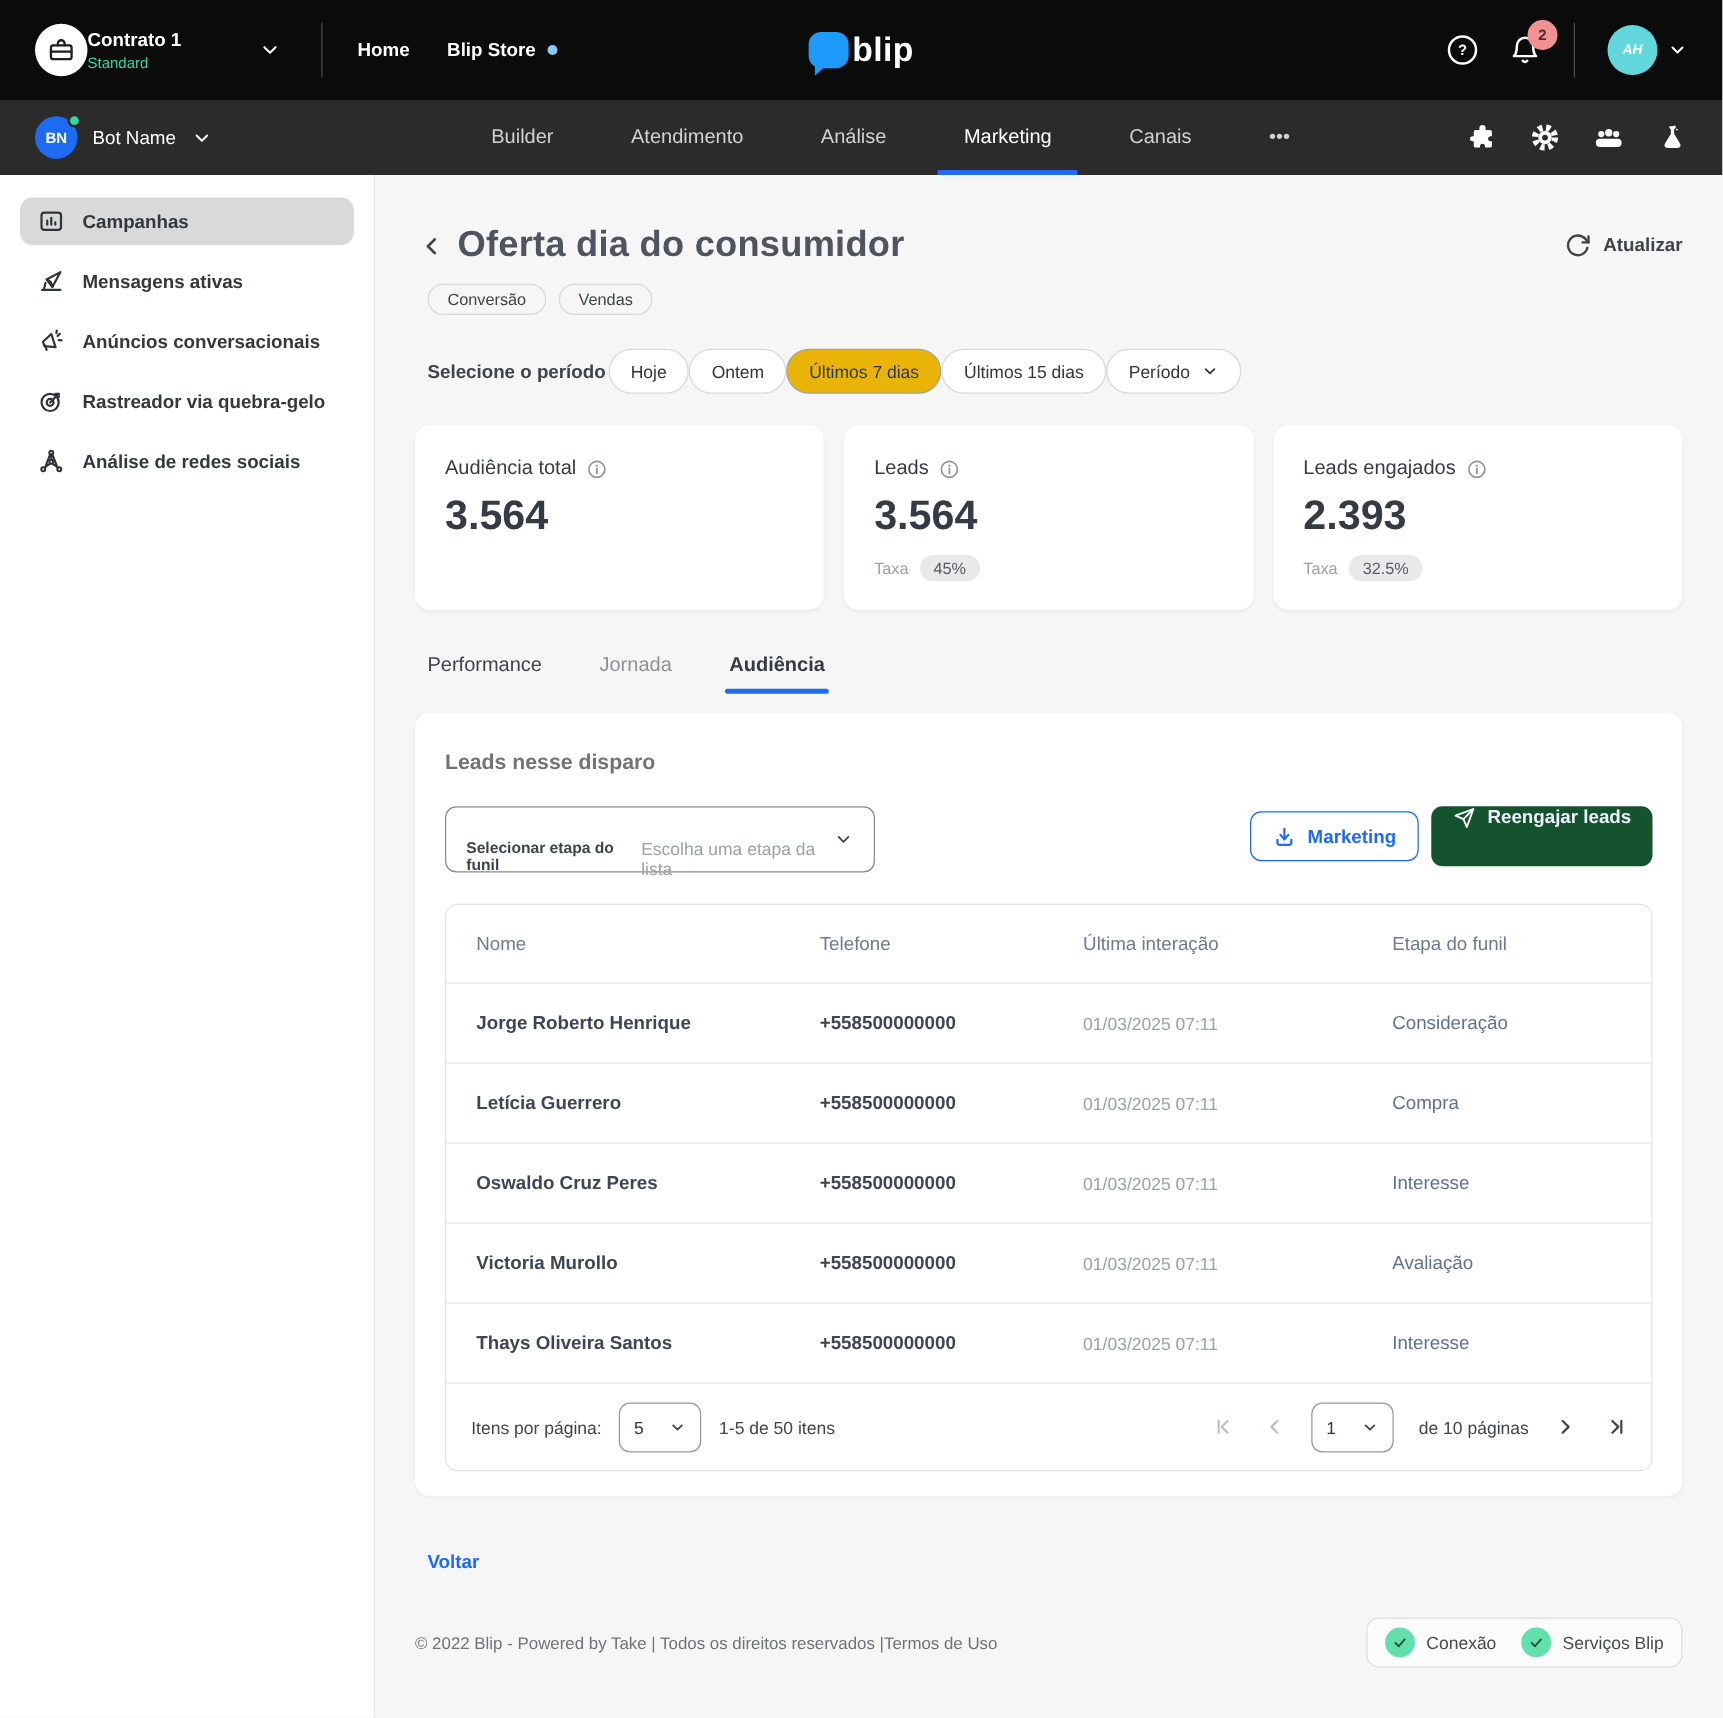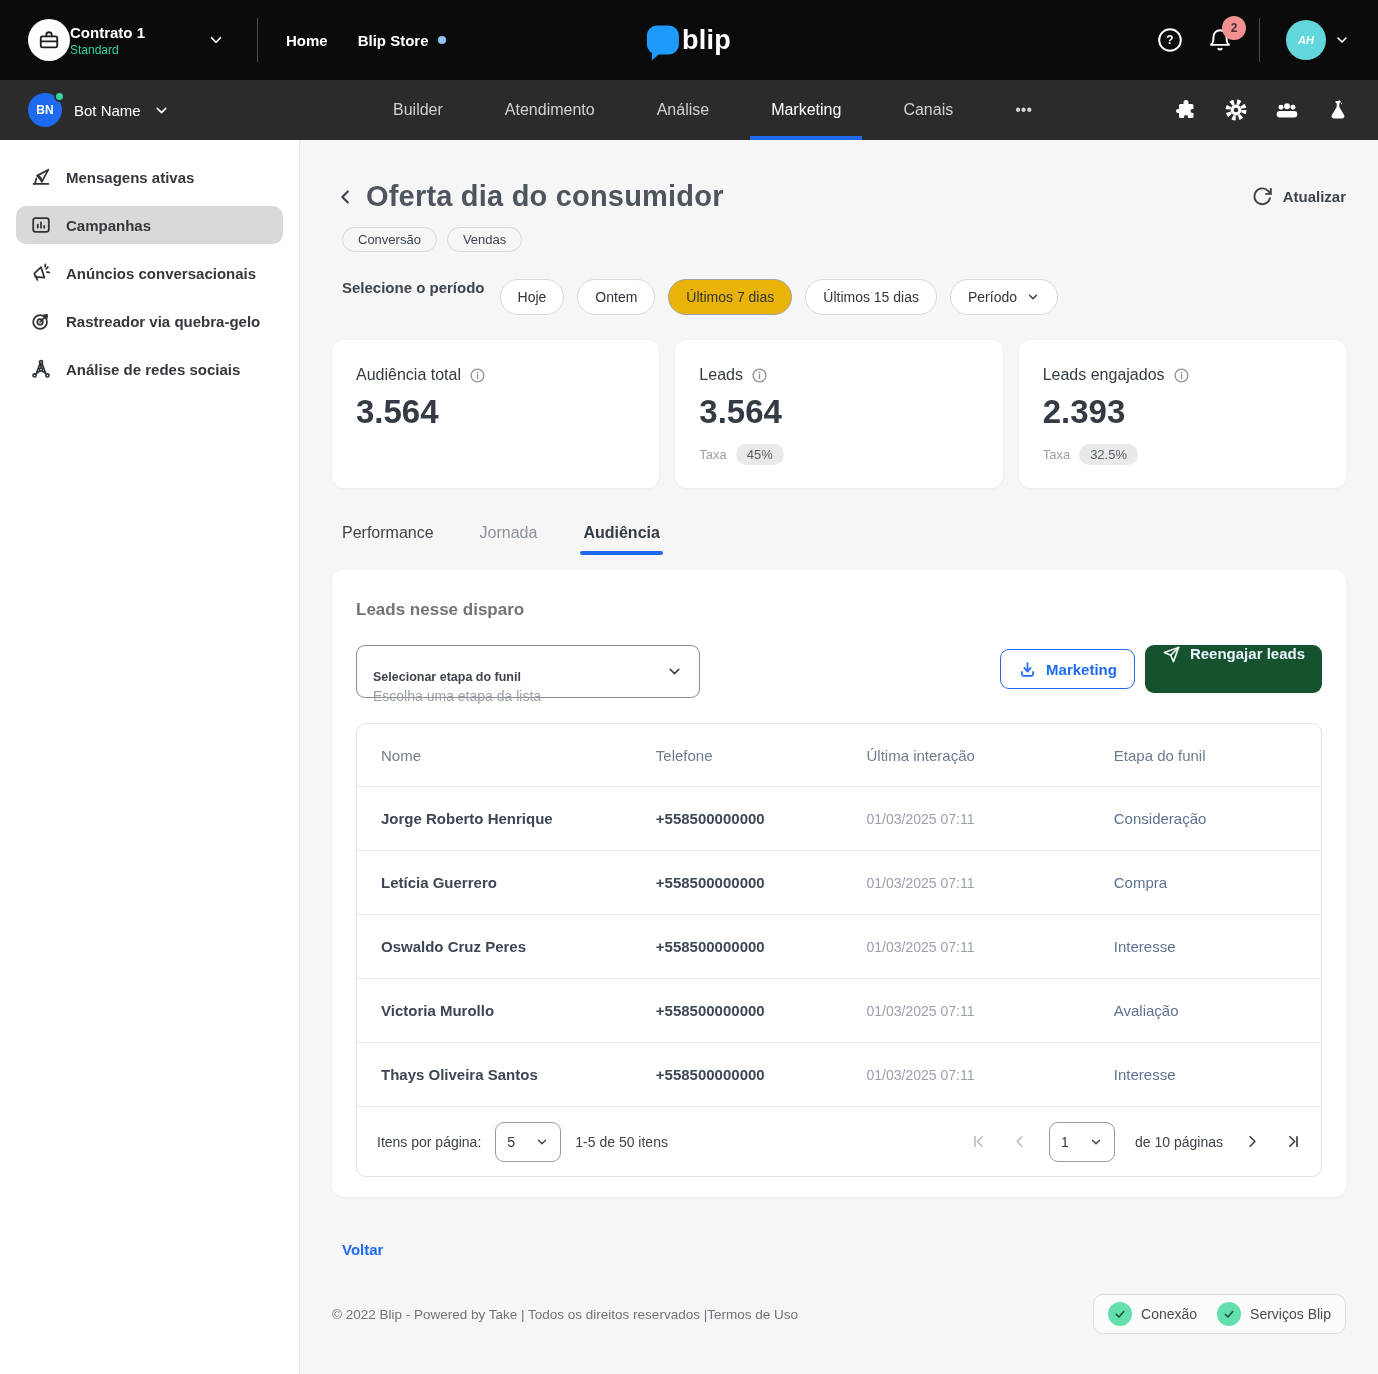--- a/index.html
+++ b/index.html
@@ -53,21 +53,21 @@
   .side-item.active { background:#d9d9d9; }
   .main { flex:1; padding:26px 32px 0; display:flex; flex-direction:column; }
 
   
   .page-head { display:flex; align-items:center; margin-top:14px; }
   .back-btn { width:28px; height:28px; display:flex; align-items:center; justify-content:center; margin-right:6px; cursor:pointer; }
   .page-title { font-size:29px; font-weight:700; color:#4e555e; letter-spacing:.2px; }
   .refresh-btn { margin-left:auto; display:flex; align-items:center; gap:10px; font-size:15px; font-weight:700; color:#3d444c; cursor:pointer; }
   .tags-row { display:flex; gap:10px; margin:14px 0 0 10px; }
   .tag { border:1px solid #d8d8d8; border-radius:14px; padding:4px 15px; font-size:13px; color:#3d444c; }
-  .period-row { display:flex; align-items:flex-start; gap:13px; margin:27px 0 0 10px; }
+  .period-row { display:flex; align-items:center; gap:0; margin:27px 0 0 10px; }
   .period-label { font-size:15px; font-weight:700; color:#3d444c; margin-right:2px; }
   .pill { background:#fff; border:1px solid #d9d9d9; border-radius:19px; padding:9px 17px; font-size:14px; color:#2f353c; cursor:pointer; display:flex; align-items:center; gap:9px; }
   .pill.selected { background:#eab308; border-color:#a3a3a3; }
 
   
   .cards { display:grid; grid-template-columns:repeat(3,1fr); gap:16px; margin-top:25px; }
   .metric-card { background:#fff; border-radius:12px; padding:26px 24px; height:148px; box-shadow:0 1px 3px rgba(0,0,0,.05); }
   .metric-label { display:flex; align-items:center; gap:8px; font-size:16px; color:#343b44; }
   .metric-value { font-size:33px; font-weight:700; color:#343b44; margin-top:9px; }
   .metric-rate { display:flex; align-items:center; gap:9px; margin-top:13px; }
@@ -79,21 +79,21 @@
   .tab { font-size:16px; color:#3d444c; position:relative; padding-bottom:13px; cursor:pointer; }
   .tab.muted { color:#8b929b; }
   .tab.active { font-weight:700; color:#343b44; }
   .tab.active::after { content:""; position:absolute; left:-3px; right:-3px; bottom:0; height:4px; background:#1e6bf1; border-radius:2px; }
 
   
   .leads-card { background:#fff; border-radius:12px; margin-top:15px; padding:30px 24px 20px; box-shadow:0 1px 3px rgba(0,0,0,.05); }
   .leads-title { font-size:17px; font-weight:700; color:#737373; margin-left:2px; }
   .controls { display:flex; align-items:flex-start; margin-top:25px; }
   .funnel-select { width:344px; height:53px; border:1px solid #8a8a8a; border-radius:9px; padding:8px 16px; display:flex; justify-content:space-between; align-items:center; cursor:pointer; background:#fff; }
-  .fs-texts { display:flex; flex-direction:column; gap:4px;margin-top:31px; }
+  .fs-texts { display:flex; gap:4px;margin-top:31px; }
   .fs-label { font-size:12.5px; font-weight:700; color:#3d444c; }
   .fs-placeholder { font-size:14px; color:#9aa1aa; }
   .controls-right { margin-left:auto; display:flex; gap:10px; align-items:center; }
   .btn-export { display:flex; align-items:center; gap:9px; height:40px; padding:0 17px; border:1.5px solid #1e6bf1; border-radius:9px; background:#fff; color:#1e6bf1; font-weight:700; font-size:15px; cursor:pointer; font-family:inherit; }
   .btn-reengage { display:flex; align-items:flex-start; gap:9px; height:48px; padding:0 17px; border:none; border-radius:9px; background:#14532d; color:#edf3ff; font-weight:600; font-size:15px; cursor:default; font-family:inherit; }
 
   
   .table { border:1px solid #e2e2e2; border-radius:10px; margin-top:25px; overflow:hidden; }
   .t-head, .t-row { display:grid; grid-template-columns:30% 23% 27% 20%; padding:0 24px; align-items:center; }
   .t-head { height:62px; color:#6e7b8f; font-size:15px; }
@@ -223,35 +223,35 @@
           <circle cx="13.5" cy="3.2" r=".9"></circle>
           <circle cx="15.5" cy="5.6" r=".7"></circle>
         </svg>
     </span>
   </div>
 </nav>
 
 <div class="content">
 
   <aside class="sidebar">
+    <div class="side-item active">
+      <svg width="22" height="22" viewBox="0 0 24 24" fill="none" stroke="#2e3338" stroke-width="1.9" stroke-linecap="round" stroke-linejoin="round">
+          <rect x="3.5" y="4.5" width="17" height="15" rx="2.5"></rect>
+          <path d="M8.5 15v-3.5M12 15V9M15.5 15v-2"></path>
+        </svg>
+      <span>Campanhas</span>
+    </div>
     <div class="side-item">
       <svg width="22" height="22" viewBox="0 0 24 24" fill="none" stroke="#2e3338" stroke-width="1.9" stroke-linecap="round" stroke-linejoin="round">
           <path d="M20 4 8 10.5l3.5 2L13 17 20 4z"></path>
           <path d="M8 10.5 13 17"></path>
           <path d="M4 19.5h16"></path>
           <path d="M5.5 19.5 7 13.5"></path>
         </svg>
       <span>Mensagens ativas</span>
-    </div>
-    <div class="side-item active">
-      <svg width="22" height="22" viewBox="0 0 24 24" fill="none" stroke="#2e3338" stroke-width="1.9" stroke-linecap="round" stroke-linejoin="round">
-          <rect x="3.5" y="4.5" width="17" height="15" rx="2.5"></rect>
-          <path d="M8.5 15v-3.5M12 15V9M15.5 15v-2"></path>
-        </svg>
-      <span>Campanhas</span>
     </div>
     <div class="side-item">
       <svg width="22" height="22" viewBox="0 0 24 24" fill="none" stroke="#2e3338" stroke-width="1.9" stroke-linecap="round" stroke-linejoin="round">
           <path d="M14 6 5 10.2v4L14 18V6z" transform="rotate(-18 12 12)"></path>
           <path d="M6.5 15.5 8 19.5"></path>
           <path d="M17.5 7.5l2-2M18.5 11l2.5.3M16.5 5l.3-2.3"></path>
         </svg>
       <span>Anúncios conversacionais</span>
     </div>
     <div class="side-item">

